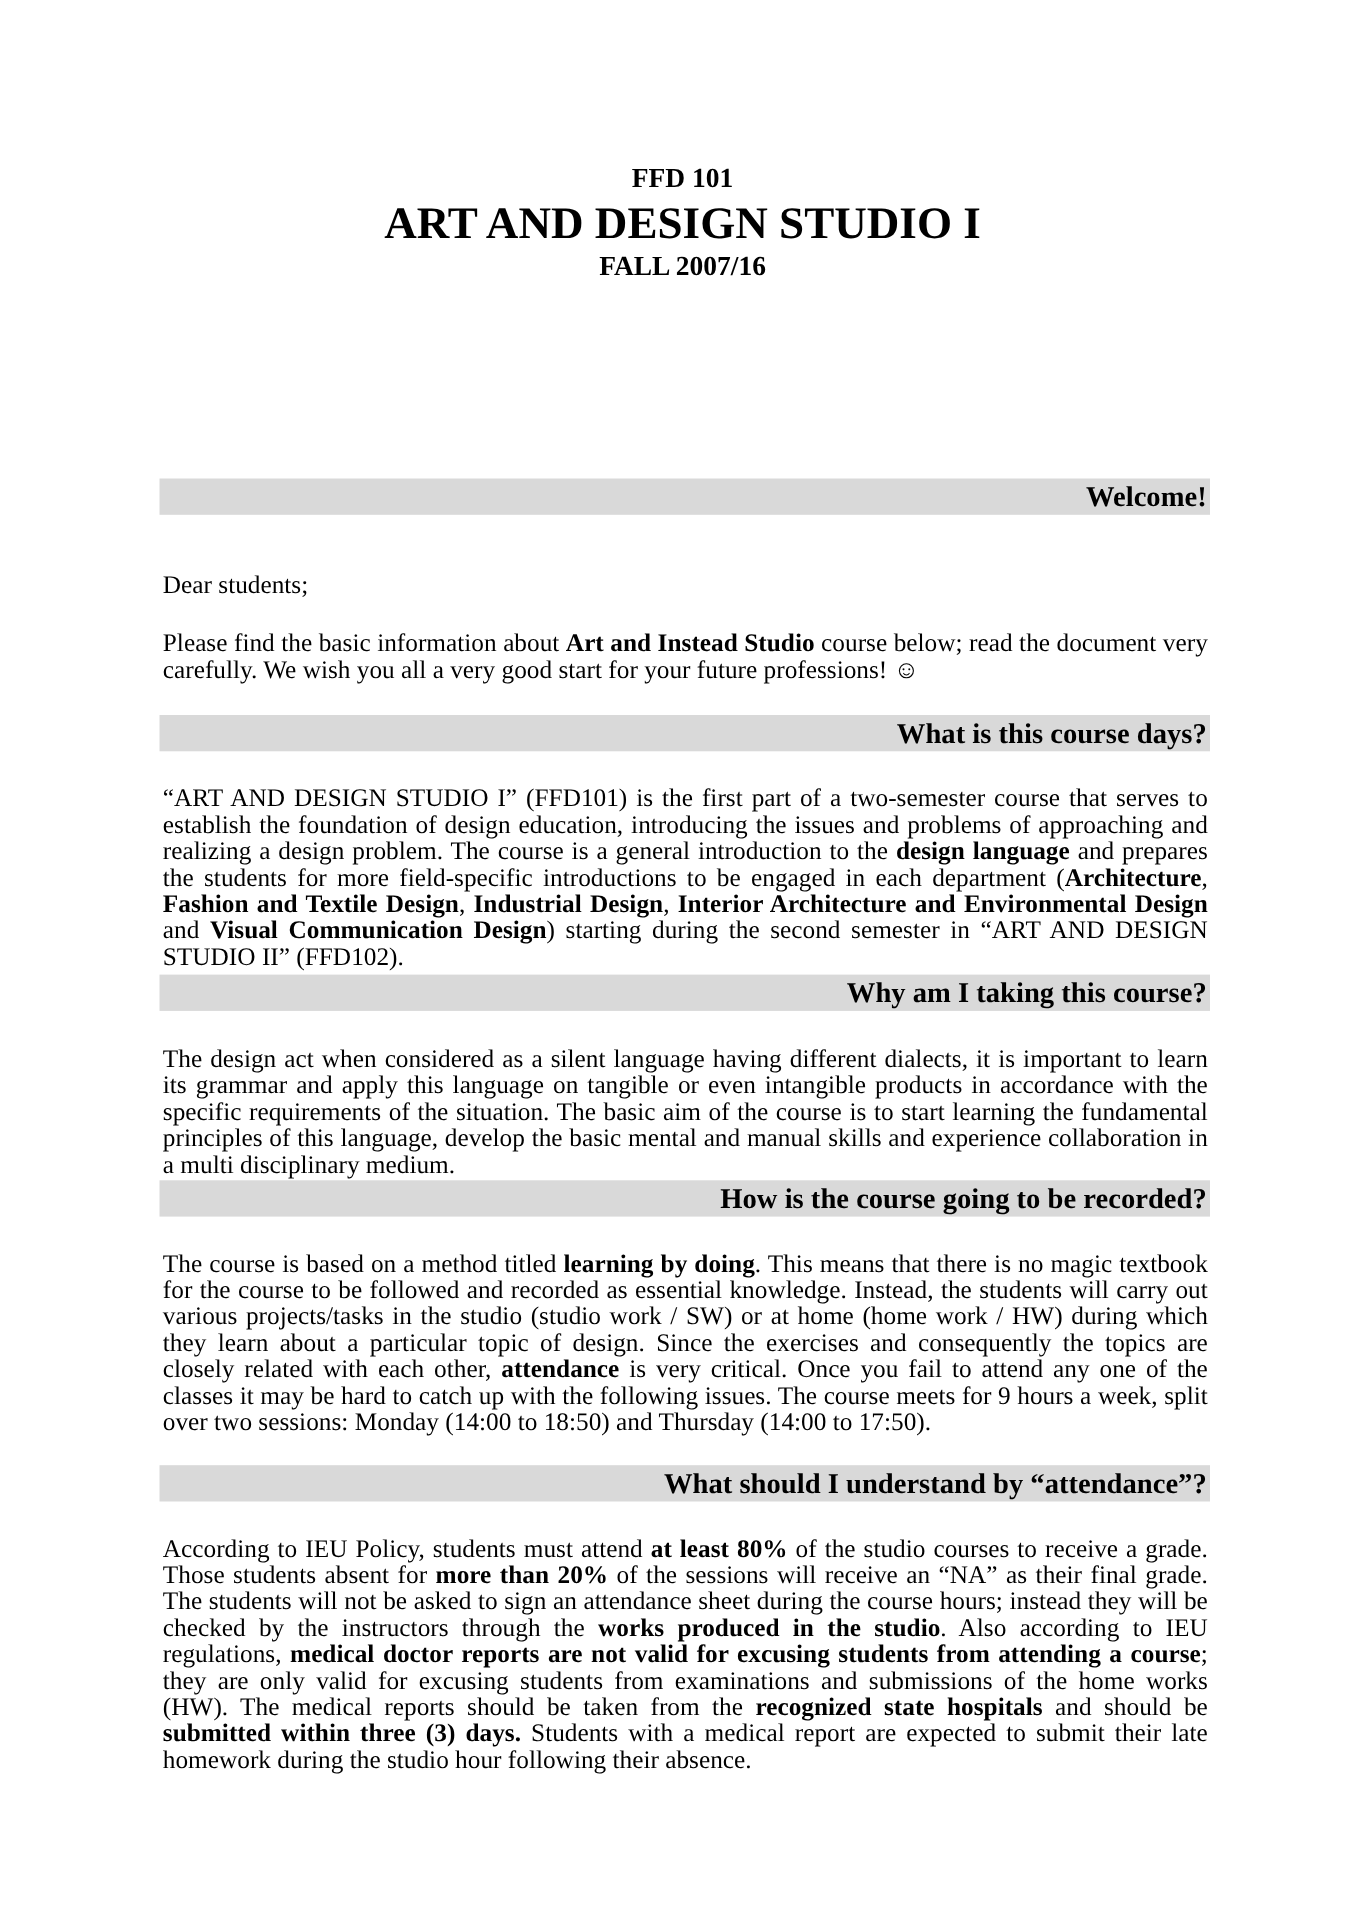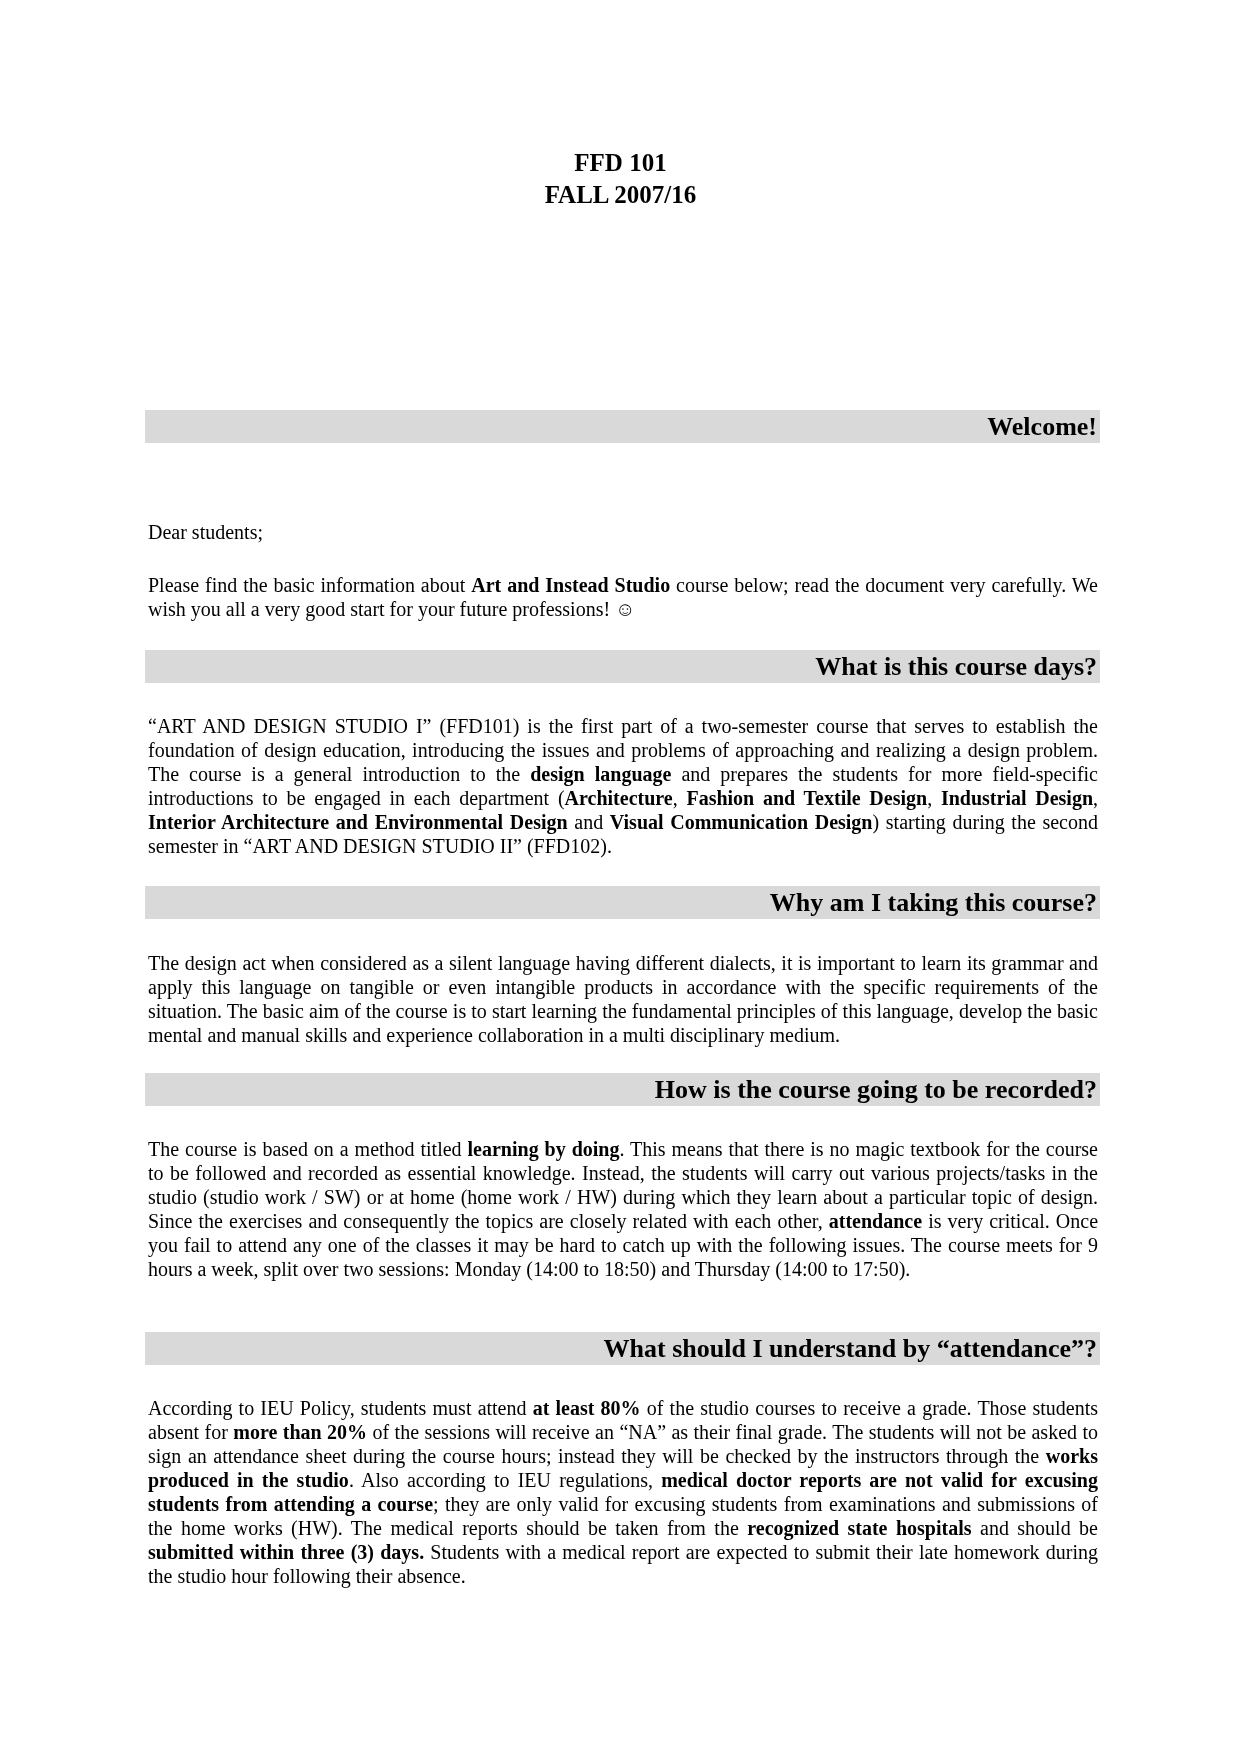--- a/index.html
+++ b/index.html
@@ -11,35 +11,36 @@
   .course-code { font-weight: bold; font-size: 25px; line-height: 30px; }
   .course-title { font-size: 41px; line-height: 48px; font-weight: bold; margin-top: 0px; }
   .term { font-weight: bold; font-size: 25px; line-height: 30px; margin-top: 2px; }
 
   .section-bar {
     position: absolute; left: 145px; width: 955px; height: 33px;
     background: #d9d9d9; text-align: right; font-weight: bold; font-size: 26px;
     line-height: 33px; padding-right: 3px; box-sizing: border-box;
   }
   .para {
-    position: absolute; left: 148px; width: 950px; font-size: 20px; line-height: 24px;
+    position: absolute; left: 148px; width: 950px; font-size: 23px; line-height: 24px;
     text-align: justify;
   }
   .para span.b { font-weight: bold; }
   .para span.bi { font-weight: bold; }
 </style>
 </head>
 <body>
 
 <div class="title-block">
   <div class="course-code">FFD 101</div>
+  <div class="course-title">ART AND DESIGN STUDIO I</div>
   <div class="term">FALL 2007/16</div>
 </div>
 
-<div class="section-bar" style="top:410px;">Welcome!</div>
+<div class="section-bar" style="top:435px;">Welcome!</div>
 <div class="para" style="top:520px;">Dear students;</div>
 <div class="para" style="top:573px;"><span>Please find the basic information about </span><span class="b">Art and Instead Studio</span><span> course below; read the document very carefully. We wish you all a very good start for your future professions! ☺</span></div>
 
 <div class="section-bar" style="top:650px;">What is this course days?</div>
 <div class="para" style="top:714px;"><span>“ART AND DESIGN STUDIO I” (FFD101) is the first part of a two-semester course that serves to establish the foundation of design education, introducing the issues and problems of approaching and realizing a design problem. The course is a general introduction to the </span><span class="b">design language</span><span> and prepares the students for more field-specific introductions to be engaged in each department (</span><span class="b">Architecture</span><span>, </span><span class="b">Fashion and Textile Design</span><span>, </span><span class="b">Industrial Design</span><span>, </span><span class="b">Interior Architecture and Environmental Design</span><span> and </span><span class="bi">Visual</span><span class="b"> Communication Design</span><span>) starting during the second semester in “ART AND DESIGN STUDIO II” (FFD102).</span></div>
 
 <div class="section-bar" style="top:886px;">Why am I taking this course?</div>
 <div class="para" style="top:951px;">The design act when considered as a silent language having different dialects, it is important to learn its grammar and apply this language on tangible or even intangible products in accordance with the specific requirements of the situation. The basic aim of the course is to start learning the fundamental principles of this language, develop the basic mental and manual skills and experience collaboration in a multi disciplinary medium.</div>
 
 <div class="section-bar" style="top:1073px;">How is the course going to be recorded?</div>

